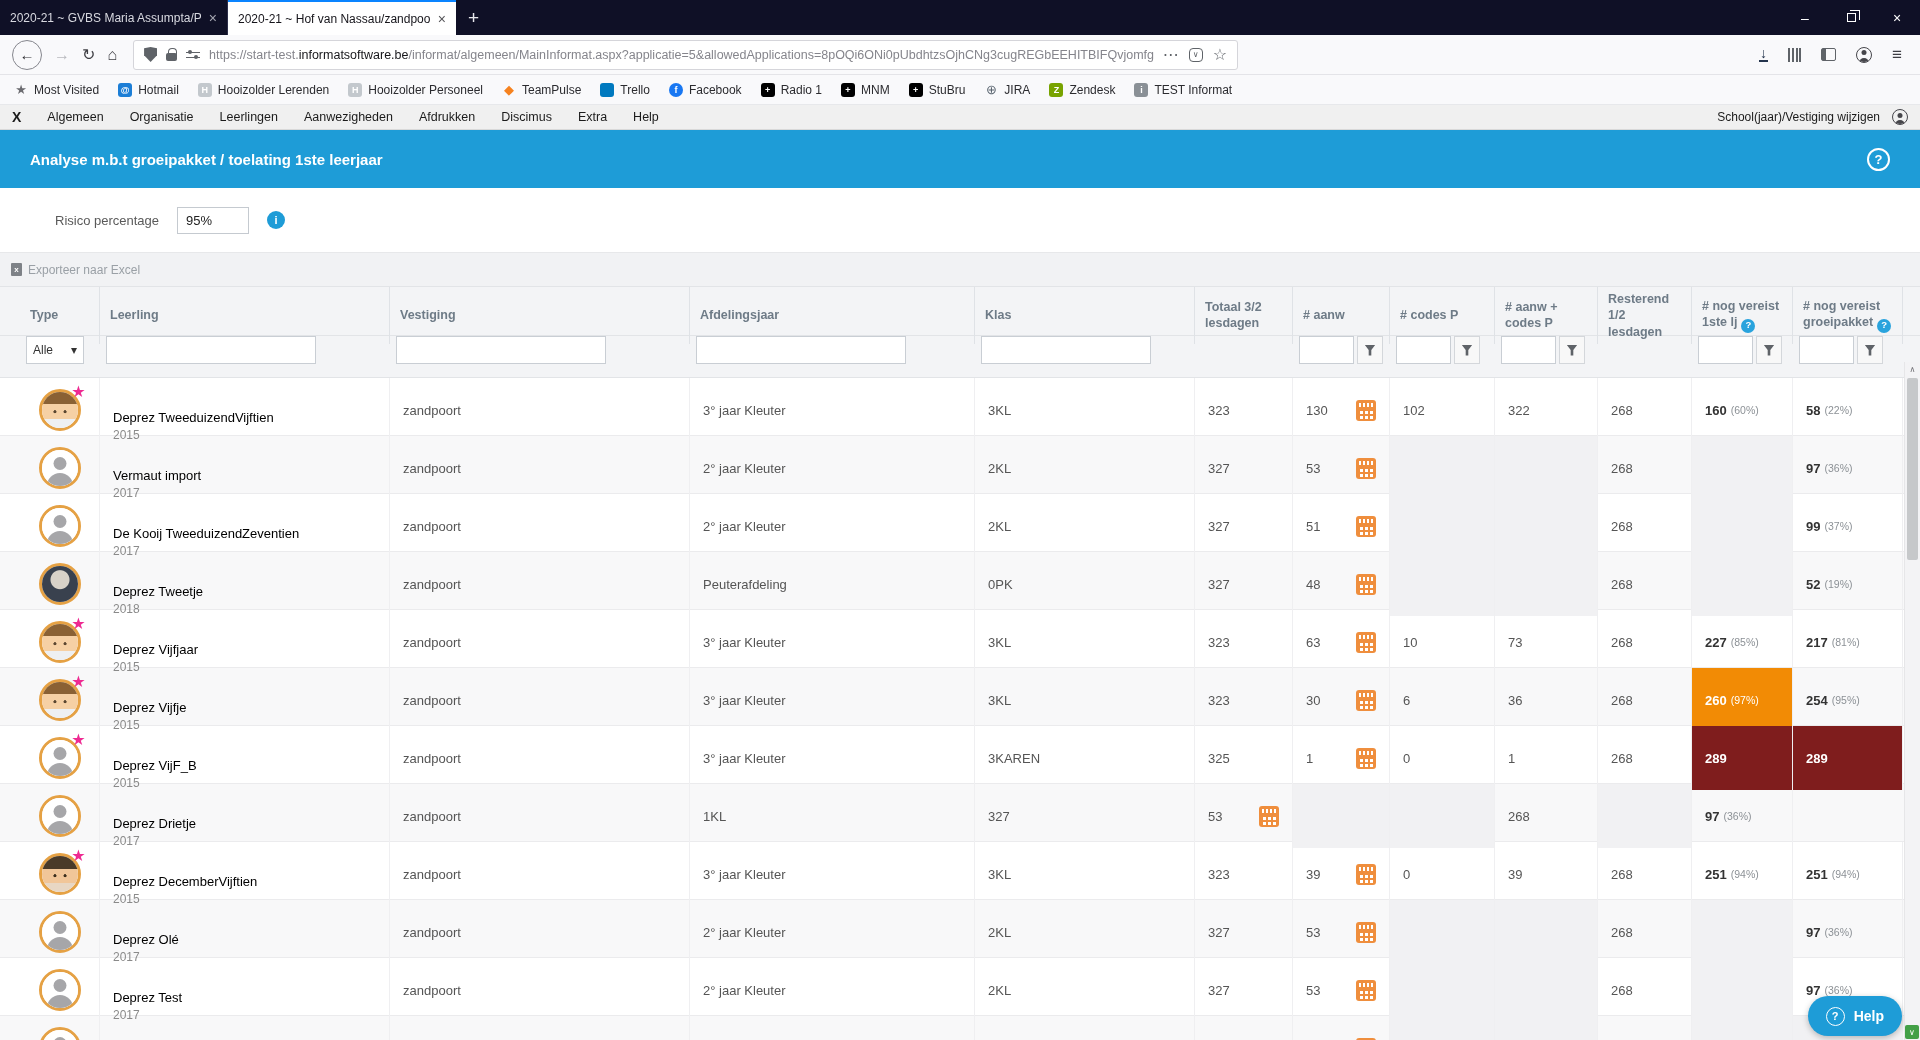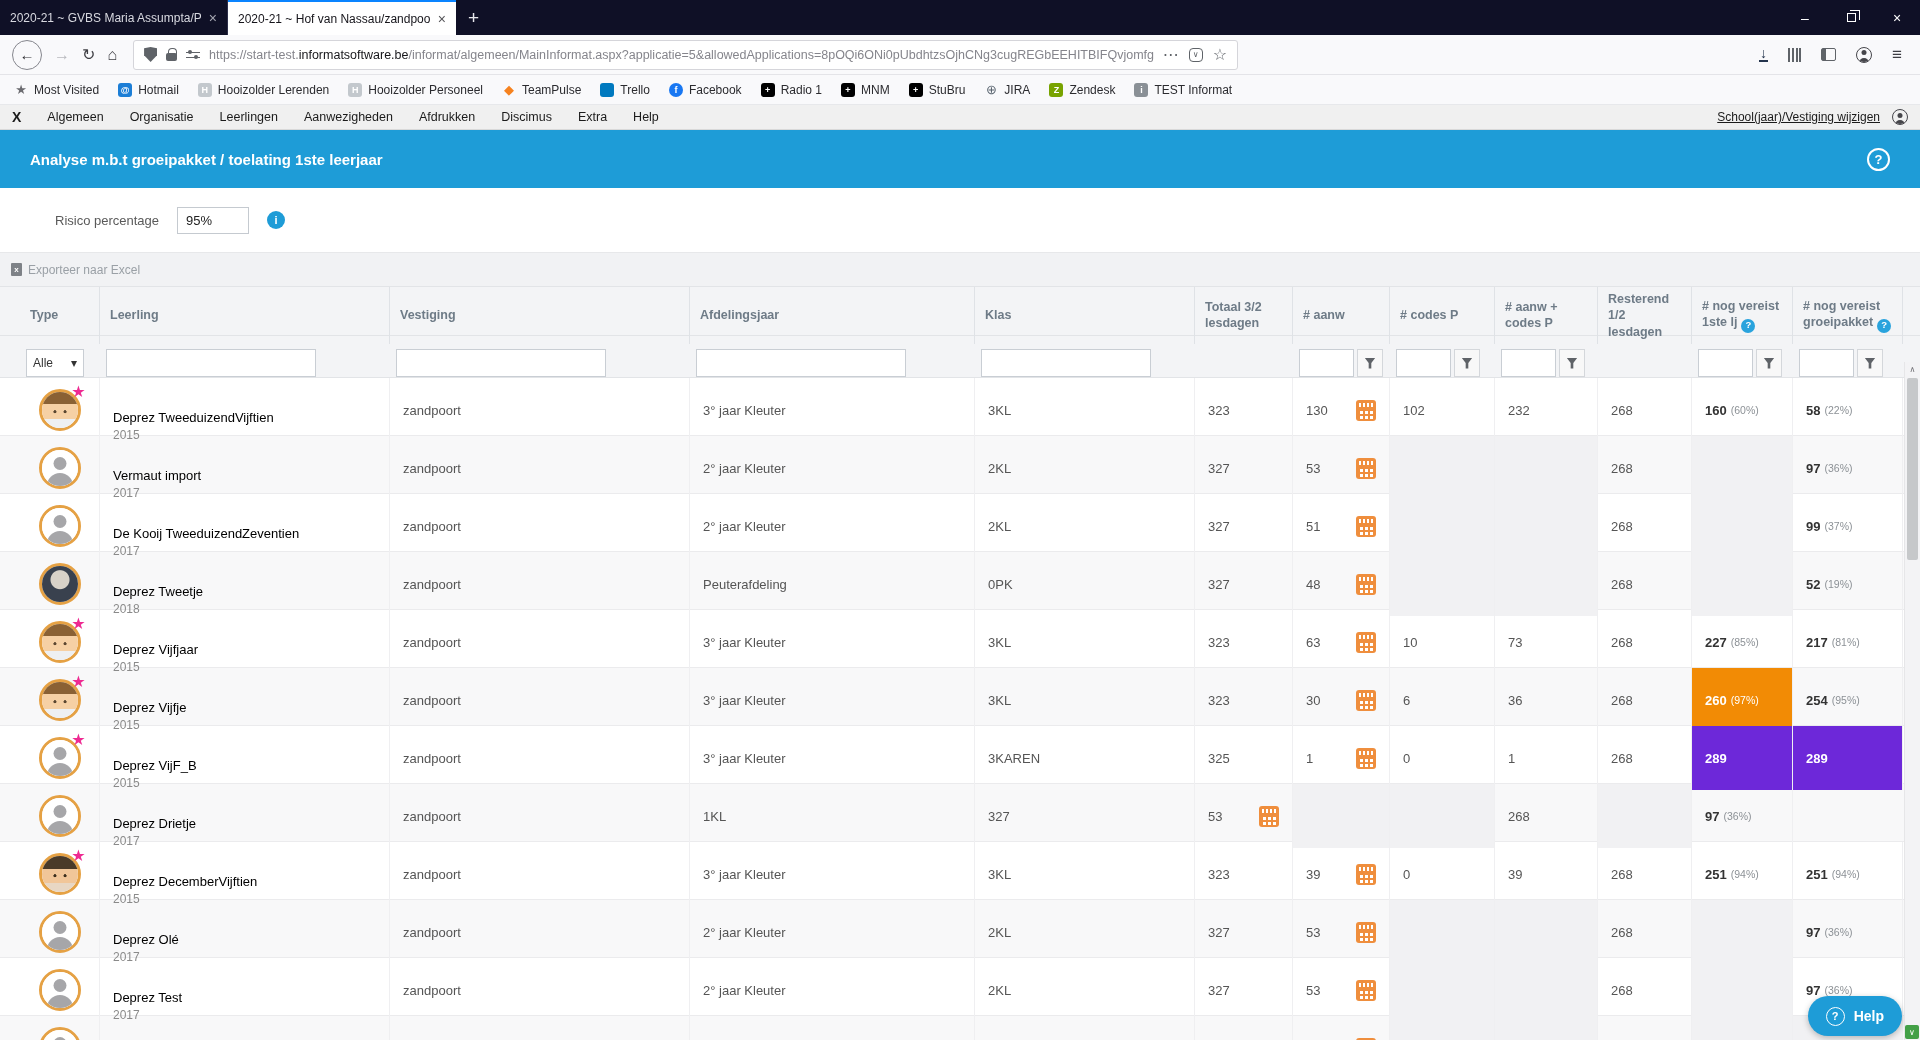--- a/index.html
+++ b/index.html
@@ -49,21 +49,21 @@
   .bm { display:flex; align-items:center; gap:6px; font-size:12px; color:#2b2b2f; white-space:nowrap; }
   .favicon { width:14px; height:14px; border-radius:3px; display:flex; align-items:center; justify-content:center; font-size:9px; font-weight:bold; color:#fff; flex:none; }
   .favicon.circle { border-radius:50%; }
   .favicon.plain { background:transparent !important; font-size:13px; font-weight:normal; }
   .favicon.trello { background-image:linear-gradient(#fff,#fff),linear-gradient(#fff,#fff); background-size:3px 7px,3px 5px; background-position:3px 3px,8px 3px; background-repeat:no-repeat; }
 
   
   .appmenu { height:25px; background:#f0f0f0; border-bottom:1px solid #d9d9d9; display:flex; align-items:center; padding:0 12px; gap:26px; font-size:12.5px; color:#1b1b1b; }
   .appmenu-logo { font-weight:bold; font-size:14px; }
   .menu-item { cursor:default; }
-  .appmenu-right { margin-left:auto; display:flex; align-items:center; gap:12px; font-size:12px;text-decoration:underline; }
+  .appmenu-right { margin-left:auto; display:flex; align-items:center; gap:12px; font-size:12px; }
 
   
   .bluebar { height:58px; background:#1e9cd7; display:flex; align-items:center; padding:0 30px; color:#fff; }
   .bluebar-title { font-size:15px; font-weight:bold; }
   .help-circle { margin-left:auto; width:23px; height:23px; border:2px solid #fff; border-radius:50%; display:flex; align-items:center; justify-content:center; font-size:13px; font-weight:bold; }
 
   .riskrow { height:64px; background:#fff; display:flex; align-items:center; padding-left:55px; gap:18px; }
   .risk-label { font-size:13px; color:#5a5a5a; }
   .risk-input { width:72px; height:27px; border:1px solid #c5cad0; font-size:13px; padding:0 8px; color:#222; font-family:inherit; }
   .info-circle { width:18px; height:18px; border-radius:50%; background:#1e9cd7; color:#fff; font-size:11px; font-weight:bold; display:flex; align-items:center; justify-content:center; }
@@ -73,36 +73,36 @@
 
   
   .grid-row { display:grid; grid-template-columns:20px 80px 290px 300px 285px 220px 98px 97px 105px 103px 94px 101px 110px; }
   .thead { background:#f3f4f6; height:50px; border-top:1px solid #e2e4e7; border-bottom:1px solid #e2e4e7; }
   .th { display:flex; align-items:center; padding:4px 10px; border-right:1px solid #dfe2e6; }
   .th .twrap { font-size:12.5px; font-weight:bold; color:#6e7b87; line-height:1.3; }
   .th.spacer, .td.spacer { border-right:none; padding:0; }
   .q-mini { display:inline-flex; width:14px; height:14px; background:#29a3dd; color:#fff; border-radius:50%; font-size:9.5px; font-weight:bold; align-items:center; justify-content:center; margin-left:4px; vertical-align:-2px; }
 
   .tfilter { background:#f3f4f6; height:42px; border-bottom:1px solid #e2e4e7; }
-  .tf { display:flex; align-items:flex-end; padding:0 6px; gap:3px; }
+  .tf { display:flex; align-items:flex-start; padding:0 6px; gap:3px; }
   .f-input { height:28px; border:1px solid #c9ced4; background:#fff; width:100%; font-family:inherit; font-size:12px; padding:0 6px; }
   .f-input.w210 { width:210px; flex:none; }
   .f-input.w170 { width:170px; flex:none; }
   .f-input.small { width:55px; flex:none; }
   .f-btn { width:26px; height:28px; background:#f8f8f8; border:1px solid #d4d7db; display:flex; align-items:center; justify-content:center; }
   .funnel { width:11px; height:11px; background:#5f6368; clip-path:polygon(0 0,100% 0,62% 50%,62% 100%,38% 100%,38% 50%); }
   .f-select { width:58px; height:28px; border:1px solid #c9ced4; background:#fff; font-size:12px; color:#333; display:flex; align-items:center; justify-content:space-between; padding:0 6px; }
 
   .trow { height:58px; background:#fff; border-bottom:1px solid #ebebed; }
   .trow.alt { background:#f8f8f9; }
   .td { display:flex; align-items:center; padding:0 13px; font-size:13px; color:#555; border-right:1px solid #efeff1; position:relative; }
   .td.center { justify-content:center; padding:0; }
   .td.shaded { background:#f1f1f3; }
   .td.hl-orange { background:#f28b05; }
-  .td.hl-red { background:#6d28d9; }
+  .td.hl-red { background:#7f1d1d; }
   .namecell { flex-direction:column; align-items:flex-start; justify-content:center; gap:3px; }
   .nm { font-size:13px; color:#000000;margin-top:32px; }
   .yr { font-size:12px; color:#8a8a8a; }
   .num-bold { font-weight:bold; color:#333; }
   .pct { font-size:10.5px; color:#8c9196; margin-left:4px; }
   .hl .num-bold, .hl .pct { color:#fff; }
 
   .avatar { position:relative; width:42px; height:42px; border-radius:50%; border:3px solid #e5a144; flex:none; }
   .avatar .inner { position:absolute; inset:0; border-radius:50%; overflow:hidden; background:#fff; }
   .avatar.generic .inner::before { content:""; position:absolute; top:7px; left:50%; transform:translateX(-50%); width:13px; height:13px; border-radius:50%; background:#a6a6a9; }
@@ -380,21 +380,21 @@
       </div>
       <div class="td">zandpoort</div>
       <div class="td">3° jaar Kleuter</div>
       <div class="td">3KL</div>
       <div class="td">323</div>
       <div class="td">
         <span>130</span>
         <span class="cal"></span>
       </div>
       <div class="td">102</div>
-      <div class="td">232</div>
+      <div class="td">322</div>
       <div class="td">268</div>
       <div class="td">
         <span class="num-bold">160</span>
         <span class="pct">(60%)</span>
       </div>
       <div class="td">
         <span class="num-bold">58</span>
         <span class="pct">(22%)</span>
       </div>
     </div>

